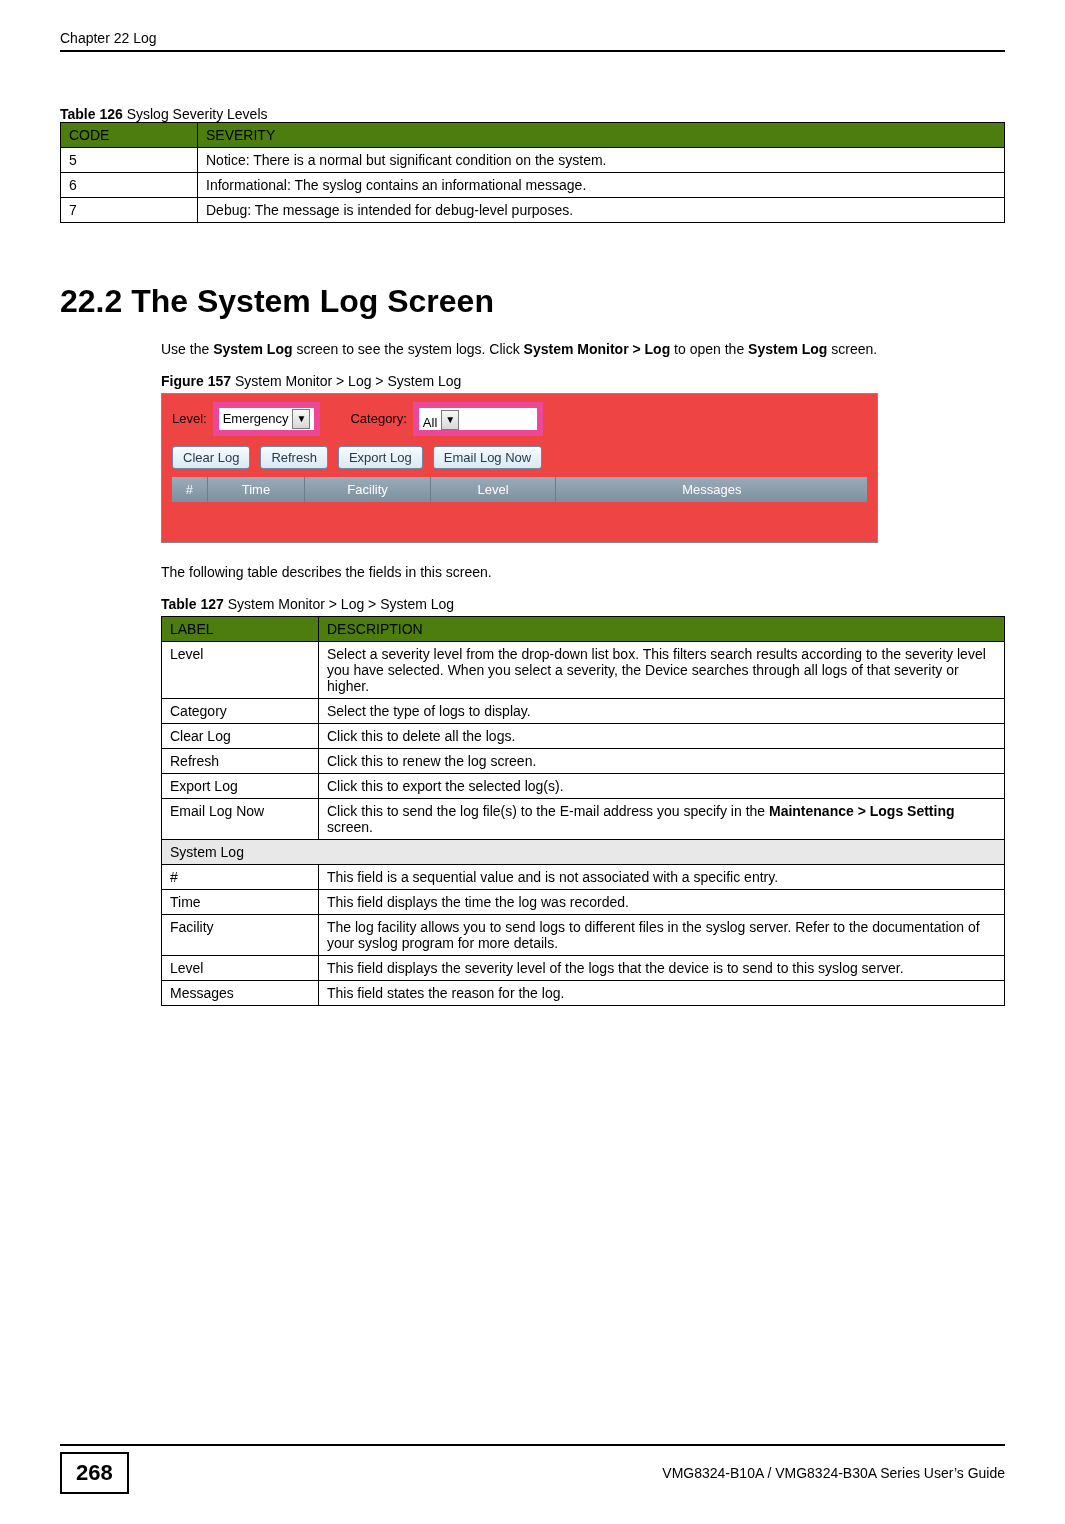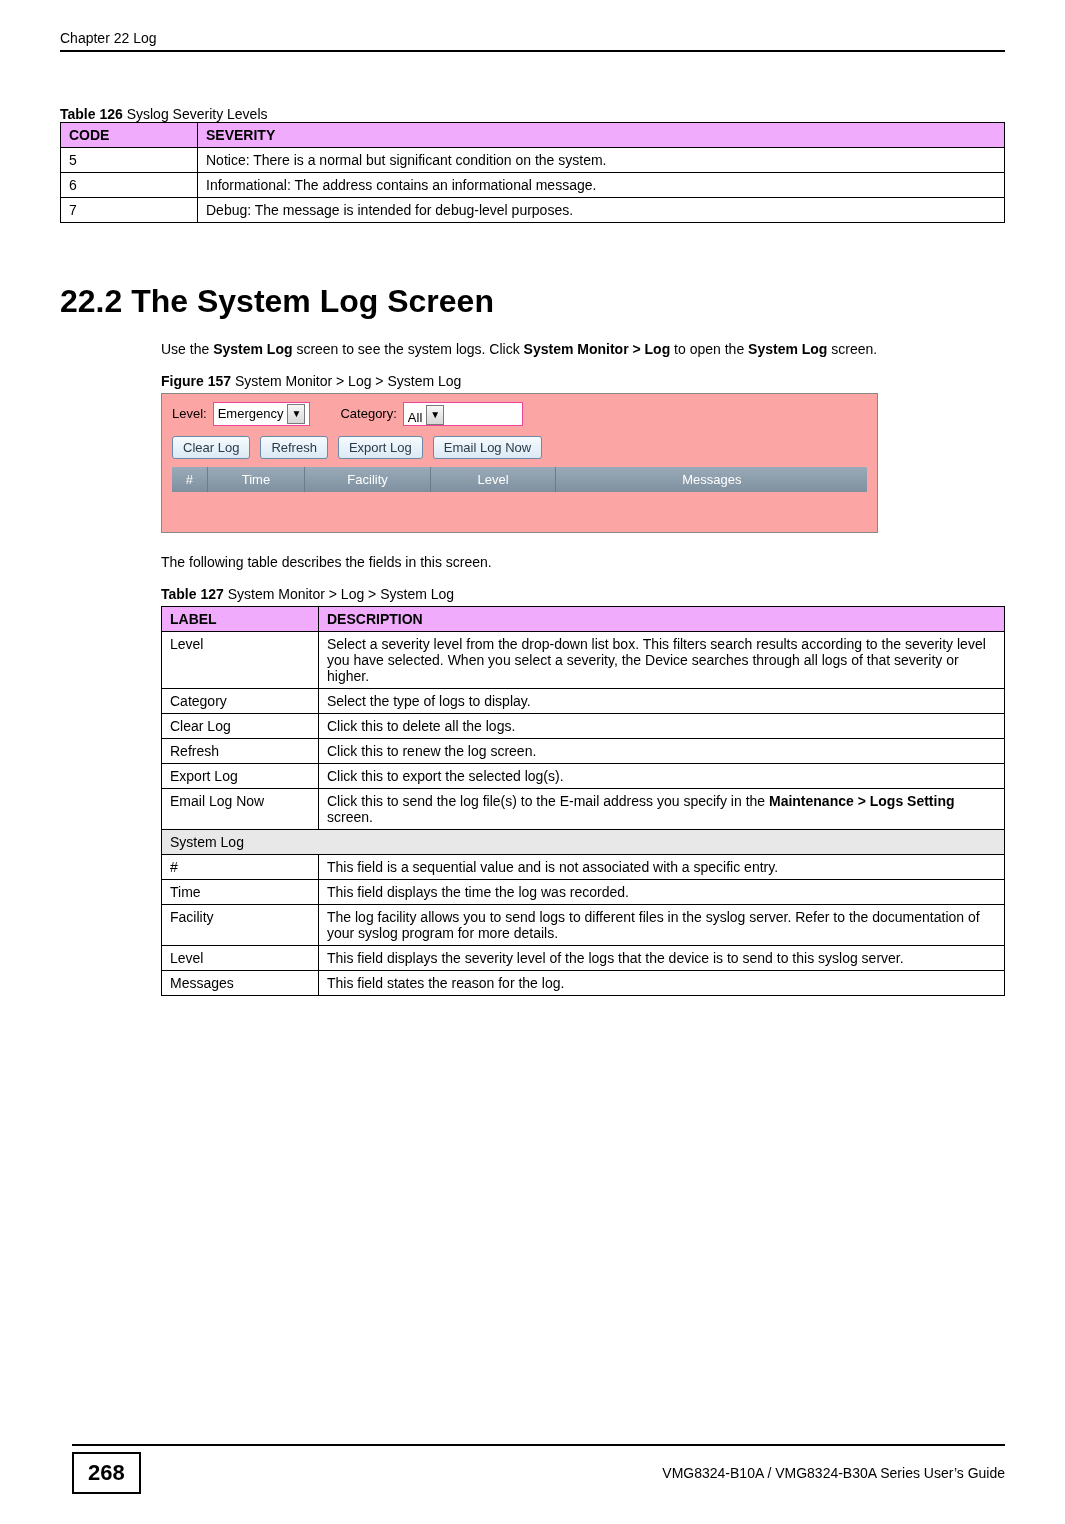--- a/index.html
+++ b/index.html
@@ -34,22 +34,22 @@
     font-size: 14px;
   }
   table.severity th, table.severity td,
   table.fields th, table.fields td {
     border: 1px solid #000;
     padding: 4px 8px;
     text-align: left;
     vertical-align: top;
   }
   table.severity th, table.fields th {
-    background: #f0abfc;
-    font-weight: bold;
+    background: #4d7c0f;
+    font-weight: normal;
   }
   table.fields .section-row td {
     background: #e8e8e8;
   }
   .col-code   { width: 120px; }
   .col-label  { width: 140px; }
   h1.section {
     font-size: 32px;
     font-weight: bold;
     margin-top: 60px;
@@ -65,34 +65,34 @@
     font-size: 14px;
     margin-top: 14px;
     margin-bottom: 4px;
   }
   .fig-caption b, .tbl-caption b { font-weight: bold; }
 
   
   .screenshot {
     border: 1px solid #888;
     padding: 8px 10px 40px 10px;
-    background: #fca5a5;
+    background: #ef4444;
     width: 85%;
     box-sizing: border-box;
   }
   .ss-row1 {
     display: flex;
     align-items: center;
     gap: 6px;
     font-size: 13px;
     margin-bottom: 10px;
   }
   .dd {
     display: inline-flex;
-    border: 1px solid #ec4899;
+    border: 6px solid #ec4899;
     background: #fff;
     height: 22px;
     align-items: center;
     padding: 0 4px;
     font-size: 13px;
   }
   .dd-arrow {
     width: 16px;
     height: 18px;
     border: 1px solid #7a7a7a;
@@ -130,21 +130,21 @@
   .gh-num   { width: 5%; }
   .gh-time  { width: 14%; }
   .gh-fac   { width: 18%; }
   .gh-lvl   { width: 18%; }
   .gh-msg   { width: 45%; border-right:none; }
 
   
   .footer {
     position: absolute;
     bottom: 30px;
-    left: 72px;
+    left: 60px;
     right: 60px;
   }
   .page-number-box {
     border: 2px solid #000;
     display:inline-block;
     font-size: 22px;
     font-weight: bold;
     padding: 6px 14px;
   }
   .footer-line {
@@ -175,21 +175,21 @@
         <tr>
       <th class="col-code">CODE</th>
       <th>SEVERITY</th>
     </tr>
     <tr>
       <td>5</td>
       <td>Notice: There is a normal but significant condition on the system.</td>
     </tr>
     <tr>
       <td>6</td>
-      <td>Informational: The address contains an informational message.</td>
+      <td>Informational: The syslog contains an informational message.</td>
     </tr>
     <tr>
       <td>7</td>
       <td>Debug: The message is intended for debug-level purposes.</td>
     </tr>
   </tbody>
     </table>
 
   <h1 class="section">22.2  The System Log Screen</h1>
 

